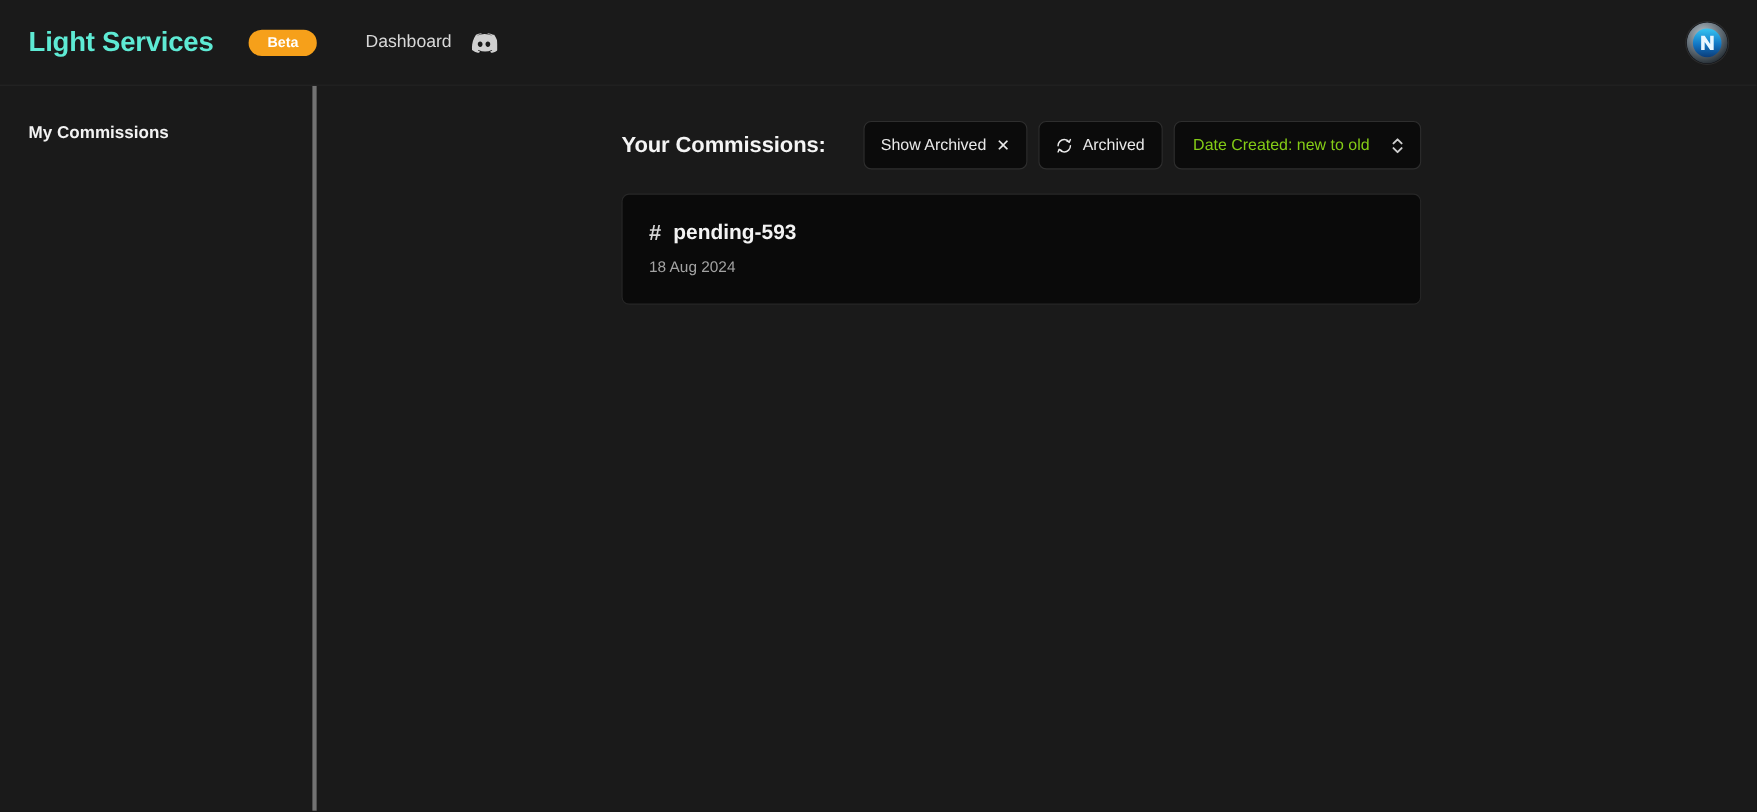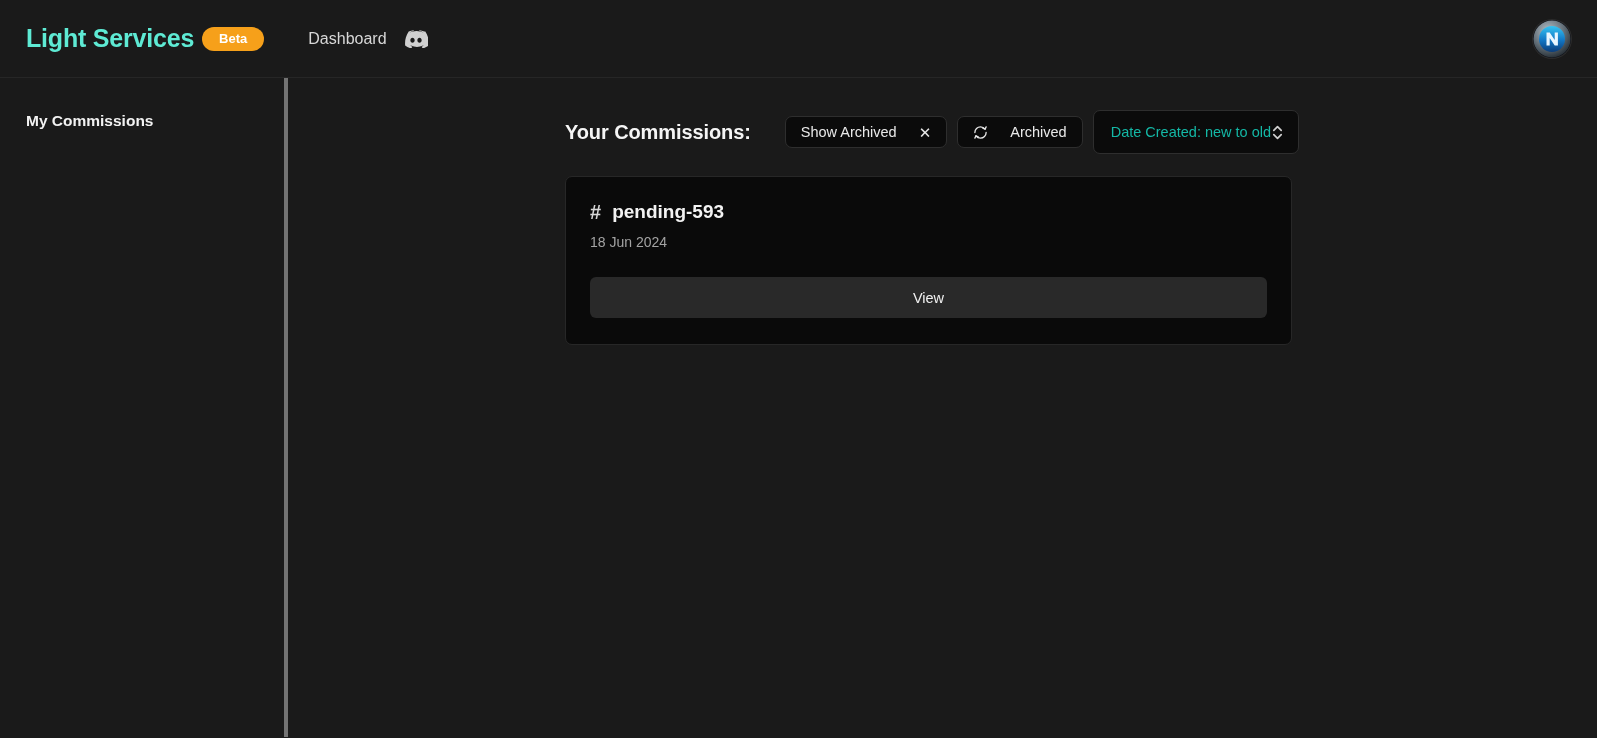--- a/index.html
+++ b/index.html
@@ -26,21 +26,21 @@
     padding: 0 26px;
   }
   .brand {
     font-size: 25px;
     font-weight: 700;
     color: #5eead4;
     letter-spacing: -0.2px;
     white-space: nowrap;
   }
   .beta-badge {
-    margin-left: 8px;
+    margin-left: 32px;
     background: #f6a01a;
     color: #ffffff;
     font-size: 13px;
     font-weight: 600;
     border-radius: 999px;
     padding: 5px 17px 6px;
     line-height: 1;
     display: inline-block;
   }
   .nav {
@@ -116,24 +116,24 @@
   }
   .page-title {
     font-size: 20px;
     font-weight: 600;
     color: #f5f5f5;
     margin: 0 34px 0 0;
     white-space: nowrap;
     letter-spacing: -0.1px;
   }
   .tb-btn {
-    height: 32px;
+    height: 44px;
     display: inline-flex;
     align-items: center;
-    gap: 22px;
+    gap: 9px;
     background: #0b0b0b;
     border: 1px solid #2e2e2e;
     border-radius: 7px;
     color: #e9e9e9;
     font-size: 14.5px;
     font-family: "Liberation Sans", sans-serif;
     padding: 0 15px;
     cursor: pointer;
     white-space: nowrap;
   }
@@ -141,21 +141,21 @@
   .x-icon { color: #e9e9e9; font-size: 15px; line-height: 1; display: inline-block; }
   .refresh-icon svg, .sort-icon svg { display: block; }
   .tb-select {
     height: 44px;
     display: inline-flex;
     align-items: center;
     justify-content: space-between;
     background: #0b0b0b;
     border: 1px solid #2e2e2e;
     border-radius: 7px;
-    color: #14b8a6;
+    color: #84cc16;
     font-size: 14.5px;
     padding: 0 14px 0 17px;
     margin-left: 10px;
     width: 245px;
     cursor: pointer;
     white-space: nowrap;
   }
 
   
   .card {
@@ -278,19 +278,18 @@
             </svg>
           </span>
         </div>
       </div>
 
       <div class="card">
         <div class="card-title-row">
           <span class="hash-icon">#</span>
           <span class="card-title">pending-593</span>
         </div>
-        <div class="card-date">18 Jun 2024</div>
-        <button class="view-btn">View</button>
+        <div class="card-date">18 Aug 2024</div>
       </div>
 
     </div>
   </main>
 </div>
 
 </body></html>

